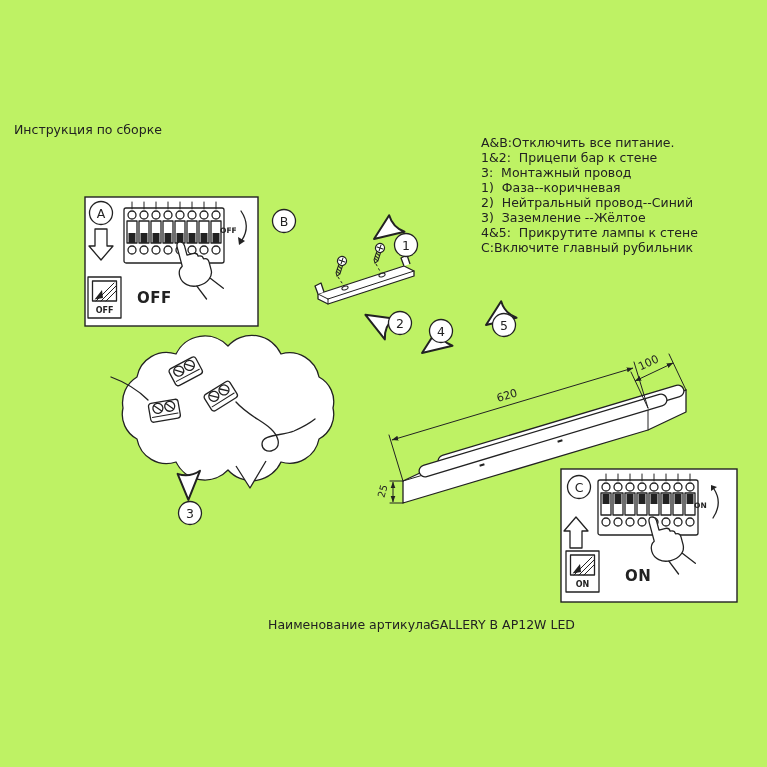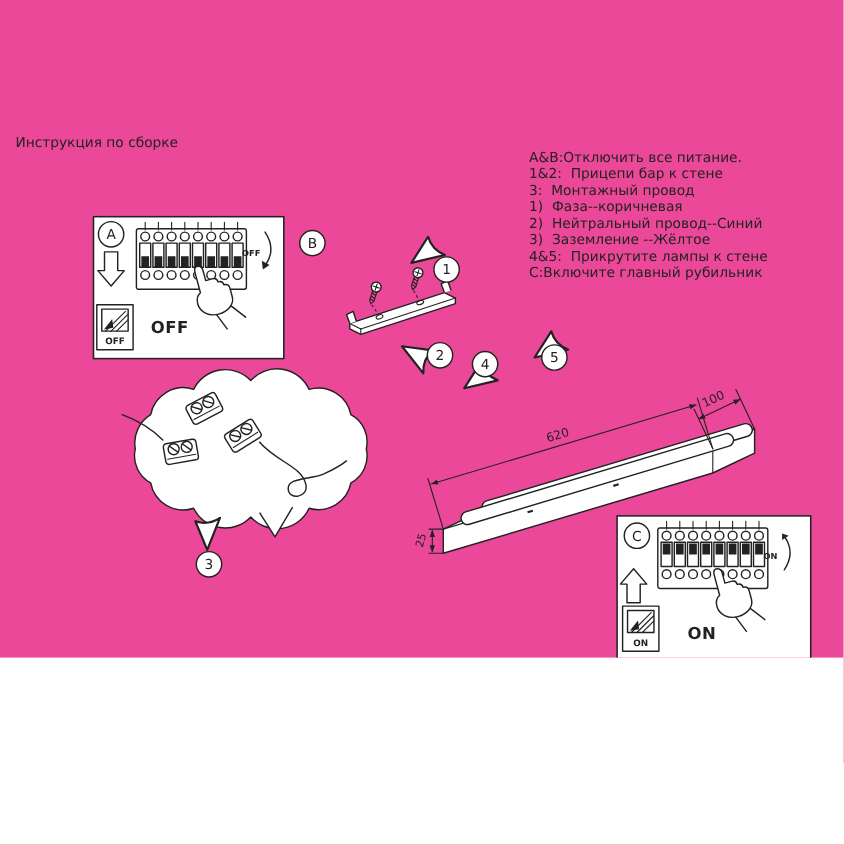--- a/index.html
+++ b/index.html
@@ -1,17 +1,17 @@
 <!DOCTYPE html>
 <html><head>
 <meta charset="utf-8">
 <style>
   *{box-sizing:border-box}
   html,body{margin:0;padding:0;background:#fff}
-  .page{position:relative;width:767px;height:598px;background:#ec4899;overflow:hidden;font-family:"DejaVu Sans","Liberation Sans",sans-serif}
+  .page{position:relative;width:767px;height:767px;background:#bef264;overflow:hidden;font-family:"DejaVu Sans","Liberation Sans",sans-serif}
   svg{position:absolute;left:0;top:0}
   text{fill:#222;font-family:"DejaVu Sans","Liberation Sans",sans-serif}
   .ln{fill:none;stroke:#222;stroke-width:1.3;stroke-linecap:round;stroke-linejoin:round}
   .thin{fill:none;stroke:#222;stroke-width:1;stroke-linecap:round}
   .lnw{fill:#fff;stroke:#222;stroke-width:1.3;stroke-linejoin:round}
   .fillb{fill:#222;stroke:none}
   .dash{fill:none;stroke:#222;stroke-width:1;stroke-dasharray:2.5 2.5}
   .box{fill:#fff;stroke:#222;stroke-width:1.4}
   .dimline{stroke:#222;stroke-width:1;fill:none;marker-start:url(#dimarr);marker-end:url(#dimarr)}
   .t-title{font-size:12.5px}

